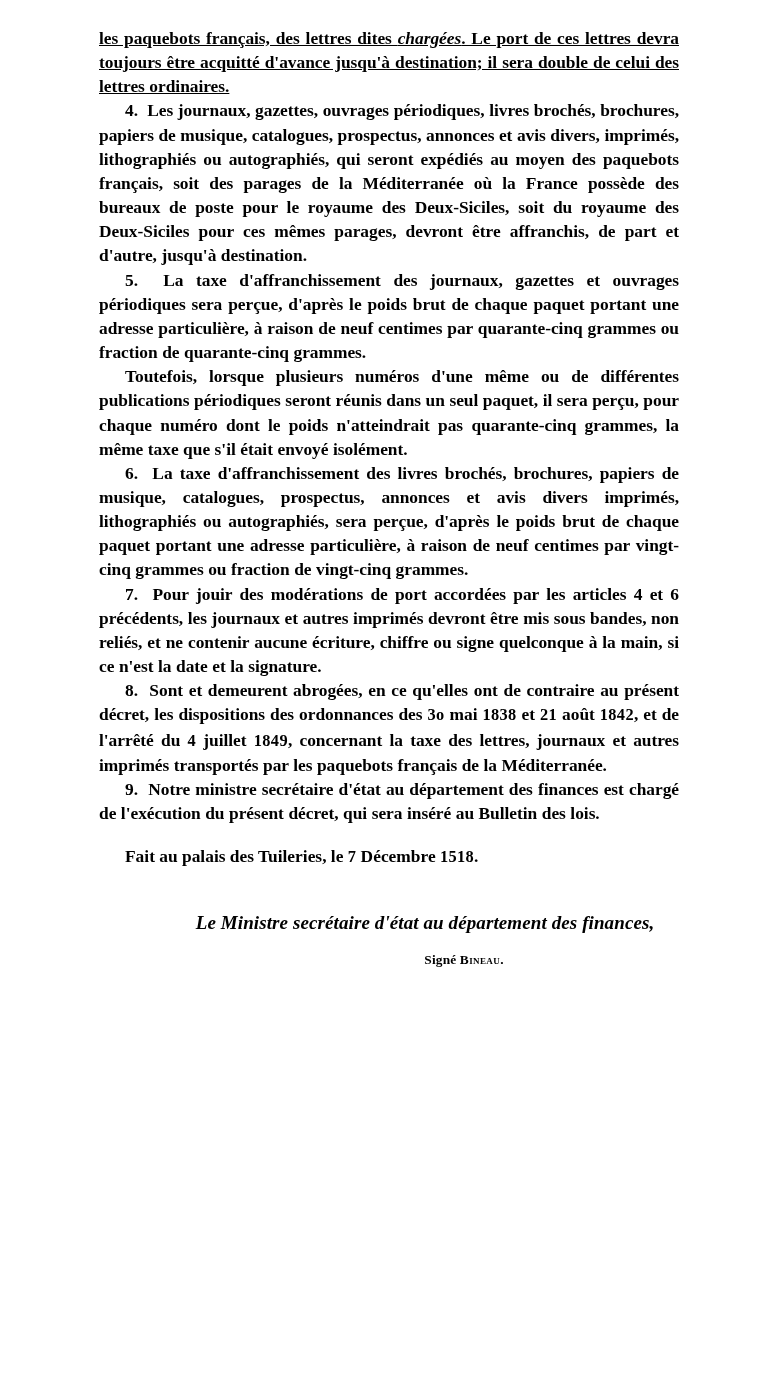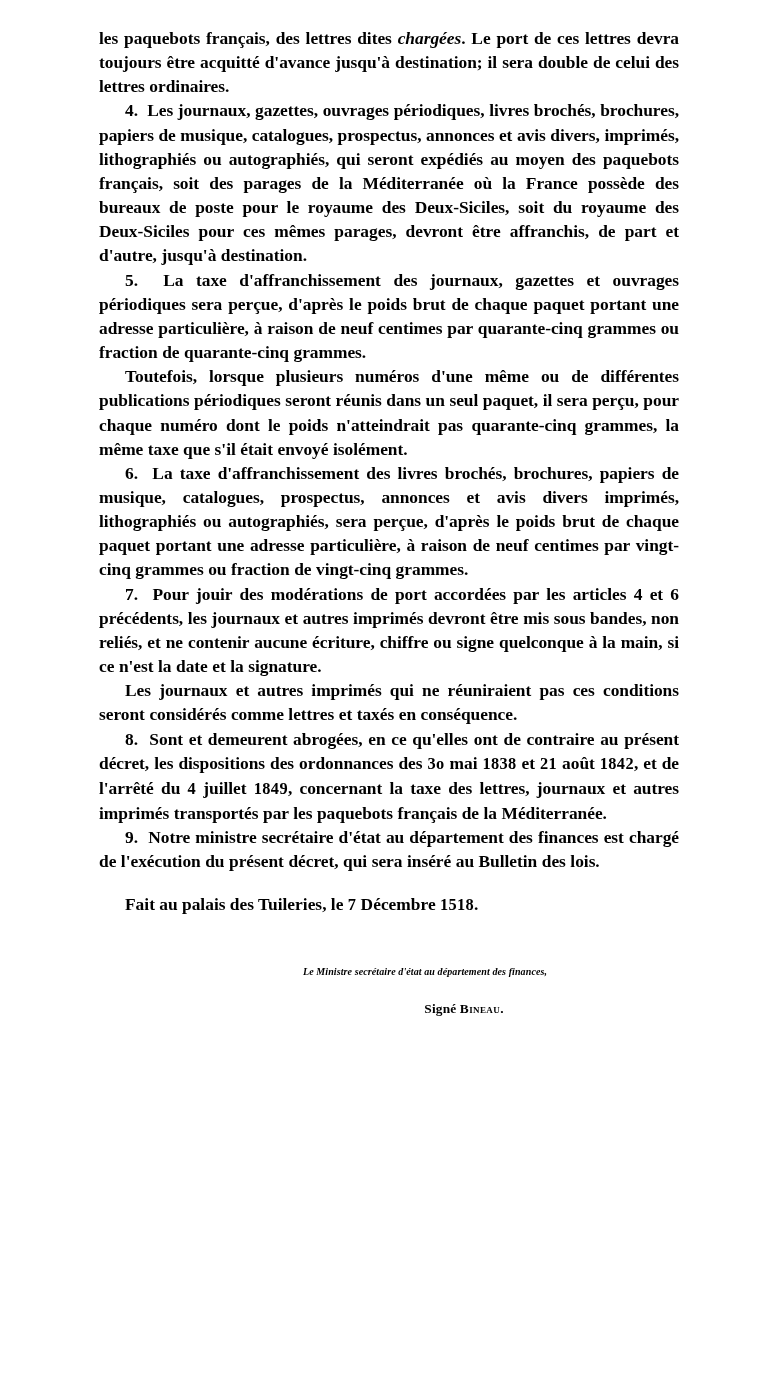--- a/index.html
+++ b/index.html
@@ -40,21 +40,21 @@
     line-height: 24.15px;
     font-weight: 700;
     letter-spacing: -0.03px;
     word-spacing: 0.2px;
     hyphens: manual;
   }
   .para.indent {
     text-indent: 26px;
   }
   
-  .para.runon { text-indent: 0; }
+  .para.runon { text-indent: 0; text-decoration: underline; }
 
   .ital { font-style: italic; }
 
   
   .osf {
     font-size: 0.94em;
     letter-spacing: 0.35px;
   }
 
   
@@ -80,21 +80,21 @@
     padding-left: 150px;
   }
   .sig-par {
     font-size: 13.4px;
     line-height: 20px;
     padding-top: 16px;
     padding-left: 150px;
     letter-spacing: 0.1px;
   }
   .sig-ministre {
-    font-size: 10px;
+    font-size: 19px;
     font-style: italic;
     line-height: 20px;
     padding-top: 18px;
     padding-left: 72px;
     letter-spacing: 0.1px;
   }
   .sig-bineau {
     font-size: 13.4px;
     line-height: 20px;
     padding-top: 17px;
@@ -117,21 +117,20 @@
     <p class="para indent"><span>4.</span>&nbsp; <span>Les journaux, gazettes, ouvrages périodiques, livres brochés, brochures, papiers de musique, catalogues, prospectus, annonces et avis divers, imprimés, lithographiés ou autographiés, qui seront expédiés au moyen des paquebots français, soit des parages de la Méditerranée où la France possède des bureaux de poste pour le royaume des Deux-Siciles, soit du royaume des Deux-Siciles pour ces mêmes parages, devront être affranchis, de part et d'autre, jusqu'à destination.</span></p>
 
     <p class="para indent"><span>5.</span>&nbsp; <span>La taxe d'affranchissement des journaux, gazettes et ouvrages périodiques sera perçue, d'après le poids brut de chaque paquet portant une adresse particulière, à raison de neuf centimes par quarante-cinq grammes ou fraction de quarante-cinq grammes.</span></p>
 
     <p class="para indent"><span>Toutefois, lorsque plusieurs numéros d'une même ou de différentes publications périodiques seront réunis dans un seul paquet, il sera perçu, pour chaque numéro dont le poids n'atteindrait pas quarante-cinq grammes, la même taxe que s'il était envoyé isolément.</span></p>
 
     <p class="para indent"><span>6.</span>&nbsp; <span>La taxe d'affranchissement des livres brochés, brochures, papiers de musique, catalogues, prospectus, annonces et avis divers imprimés, lithographiés ou autographiés, sera perçue, d'après le poids brut de chaque paquet portant une adresse particulière, à raison de neuf centimes par vingt-cinq grammes ou fraction de vingt-cinq grammes.</span></p>
 
     <p class="para indent"><span>7.</span>&nbsp; <span>Pour jouir des modérations de port accordées par les articles 4 et 6 précédents, les journaux et autres imprimés devront être mis sous bandes, non reliés, et ne contenir aucune écriture, chiffre ou signe quelconque à la main, si ce n'est la date et la signature.</span></p>
 
-    <p class="para indent"><span>Les journaux et autres imprimés qui ne réuniraient pas ces conditions seront considérés comme lettres et taxés en conséquence.</span></p>
 
     <p class="para indent"><span>8.</span>&nbsp; <span>Sont et demeurent abrogées, en ce qu'elles ont de contraire au présent décret, les dispositions des ordonnances des </span><span class="osf">3o</span><span> mai </span><span class="osf">1838</span><span> et </span><span class="osf">21</span><span> août </span><span class="osf">1842</span><span>, et de l'arrêté du </span><span class="osf">4</span><span> juillet </span><span class="osf">1849</span><span>, concernant la taxe des lettres, journaux et autres imprimés transportés par les paquebots français de la Méditerranée.</span></p>
 
     <p class="para indent"><span>9.</span>&nbsp; <span>Notre ministre secrétaire d'état au département des finances est chargé de l'exécution du présent décret, qui sera inséré au Bulletin des lois.</span></p>
 
     <p class="dateline"><span>Fait au palais des Tuileries, le </span><span class="osf">7</span><span> Décembre </span><span class="osf">1518</span><span>.</span></p>
 
     <div class="sigblock">
       <div class="sig-ministre">Le Ministre secrétaire d'état au département des finances,</div>
       <div class="sig-bineau"><span>Signé </span><span class="smallcaps">Bineau</span><span>.</span></div>

